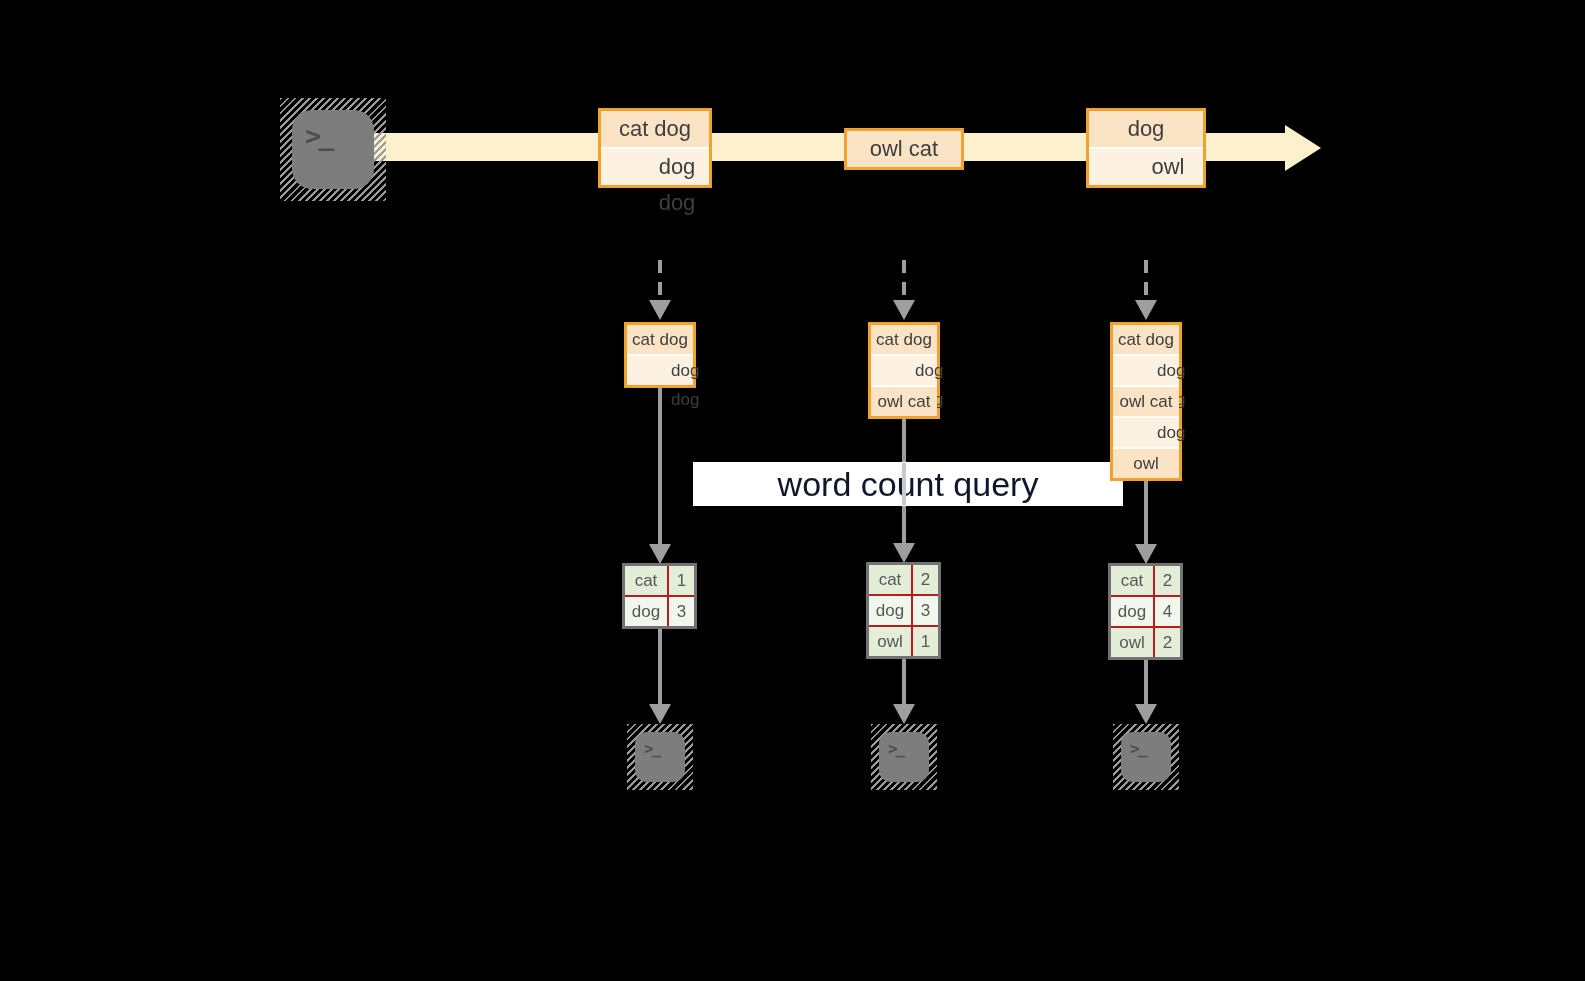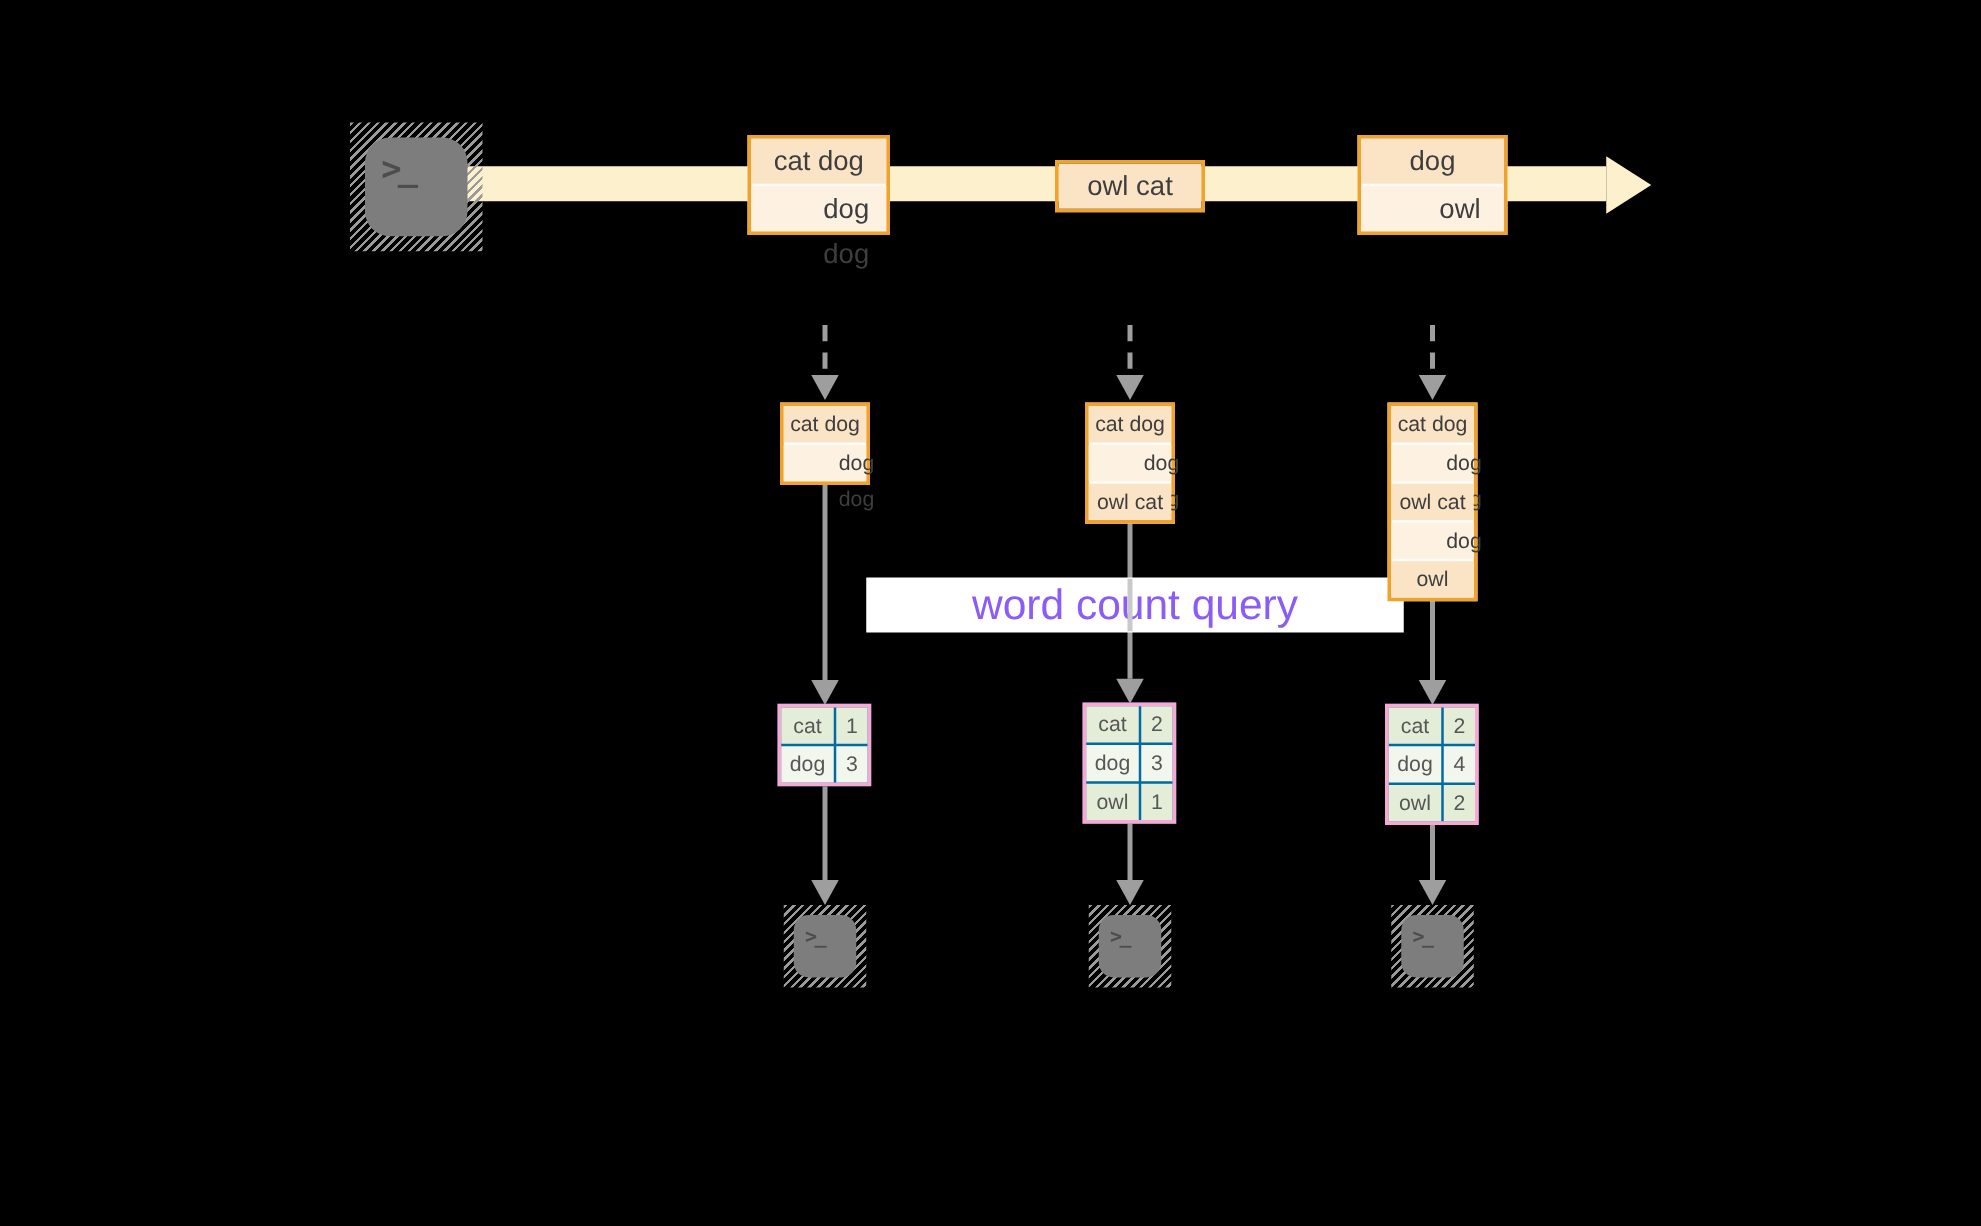--- a/index.html
+++ b/index.html
@@ -38,30 +38,30 @@
   }
   .event-box{z-index:4;}
   .stack{z-index:7;}
   .ev-cell{height:36px;line-height:36px;text-align:center;font-size:22px;color:#3e3e3e;}
   .st-cell{height:29px;line-height:29px;text-align:center;font-size:17px;color:#3e3e3e;}
   .dark{background:#fbe3c6;}
   .light{background:#fdf1e2;padding-left:44px;}
   
   .count-table{
     position:absolute;display:grid;grid-template-columns:42px 25px;grid-auto-rows:29px;gap:2px;
-    background:#0369a1;border:3px solid #f9a8d4;box-sizing:content-box;z-index:4;
+    background:#b91c1c;border:3px solid #737373;box-sizing:content-box;z-index:4;
   }
   .ct-cell{text-align:center;line-height:29px;font-size:17px;color:#575757;}
   .g-dark{background:#e3edd8;}
   .g-light{background:#f2f7ed;}
   
   .qbar{
     position:absolute;left:693px;top:462px;width:430px;height:44px;background:#ffffff;z-index:5;
     display:flex;align-items:center;justify-content:center;
-    font-size:34px;color:#8b5cf6;
+    font-size:34px;color:#0f172a;
   }
   .qbar-linethrough{position:absolute;left:902px;top:463px;width:4px;height:42px;background:#c9c9c9;z-index:6;}
   
   svg.arrow{position:absolute;z-index:2;overflow:visible;}
 </style>
 </head>
 <body>
 
 <div class="canvas">
 

